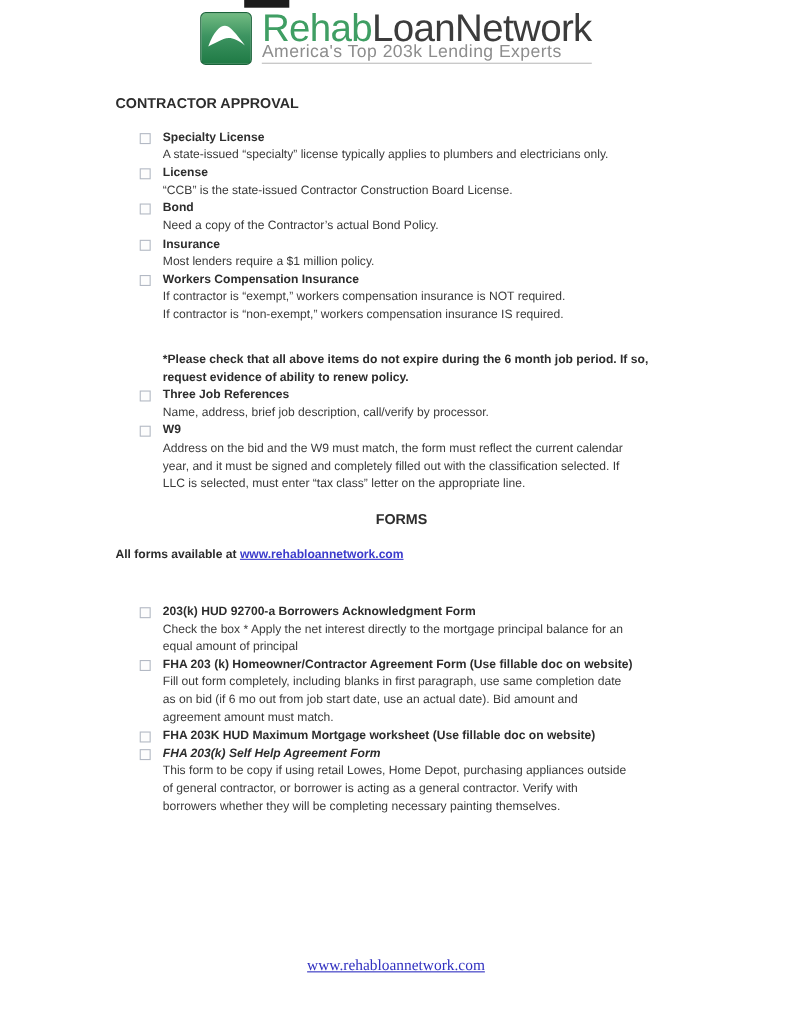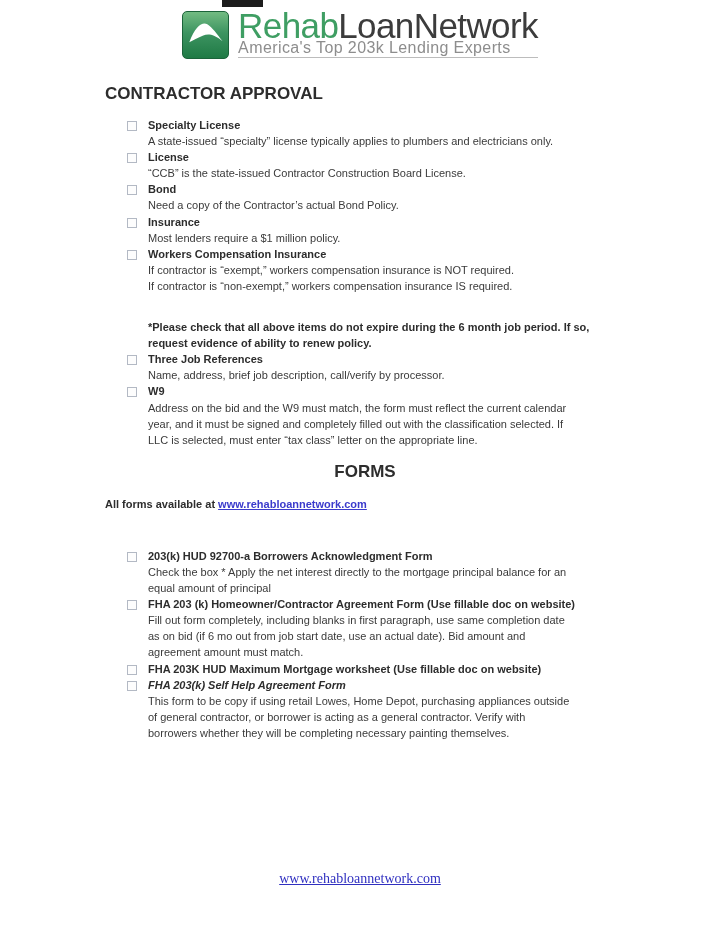--- a/index.html
+++ b/index.html
@@ -22,21 +22,21 @@
   .logo-namegroup { display:flex; flex-direction:column; }
   .logo-name { font-size:35px; line-height:30px; letter-spacing:-0.6px; color:#3c3c3c; white-space:nowrap; }
   .logo-name .green { color:#3f9e63; }
   .logo-tagline {
     font-size:16px; line-height:12px; color:#8d8d8d; letter-spacing:0.4px;
     border-bottom:1px solid #bcbcbc; padding-bottom:3px; margin-top:1px; white-space:nowrap;
   }
 
   
   .flow { padding:0 95px 0 105px; }
-  h1.sect { font-size:17px; font-weight:bold; color:#2d2d2d; line-height:16px; margin:0; }
+  h1.sect { font-size:13px; font-weight:bold; color:#2d2d2d; line-height:16px; margin:0; }
   h1.first { margin-top:86px; }
   h1.forms { margin-top:16px;text-align:center; }
 
   .checklist { margin-top:15px; }
   .checklist.second { margin-top:36px; }
   .item { display:flex; }
   .box {
     flex:0 0 auto; width:8px; height:8px; box-sizing:content-box;
     border:1px solid #b3b9c4; background:#fdfdfd; margin:4px 11px 0 22px;
   }

